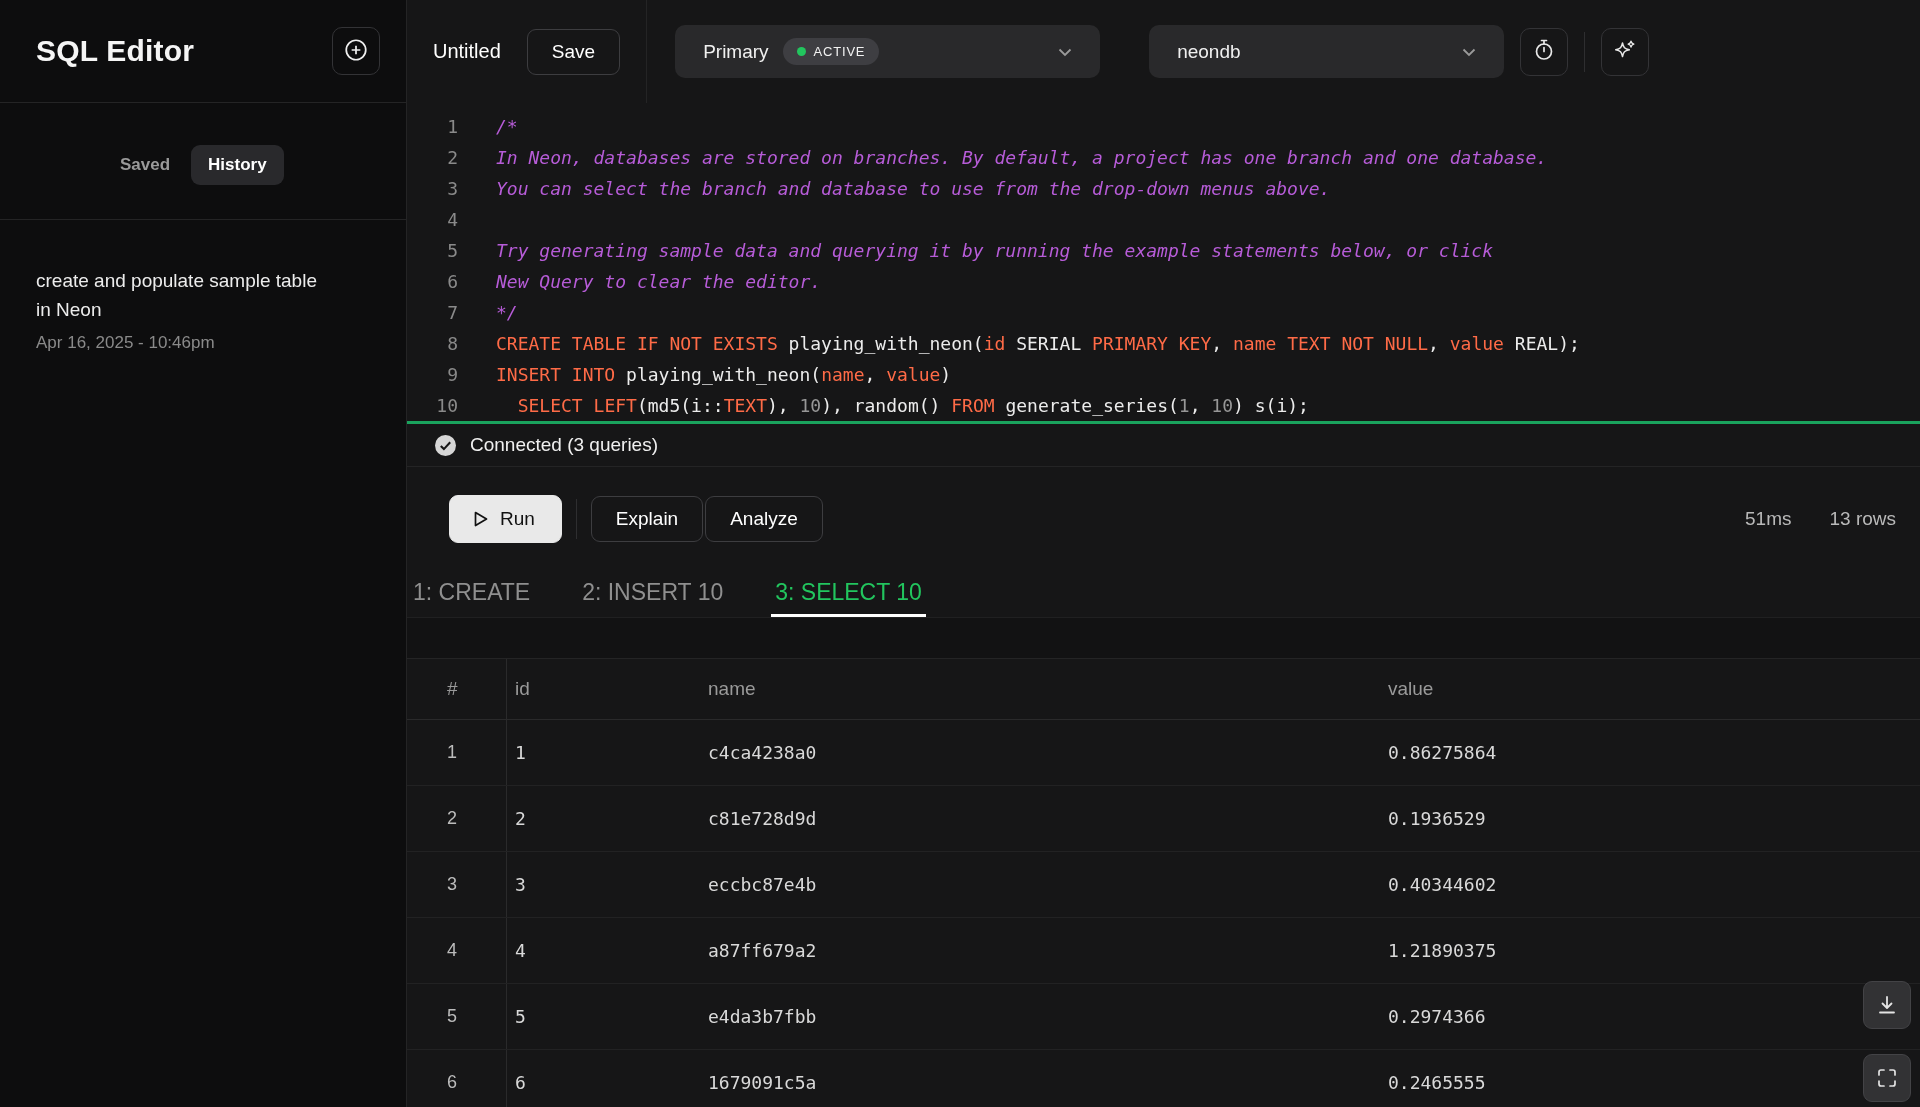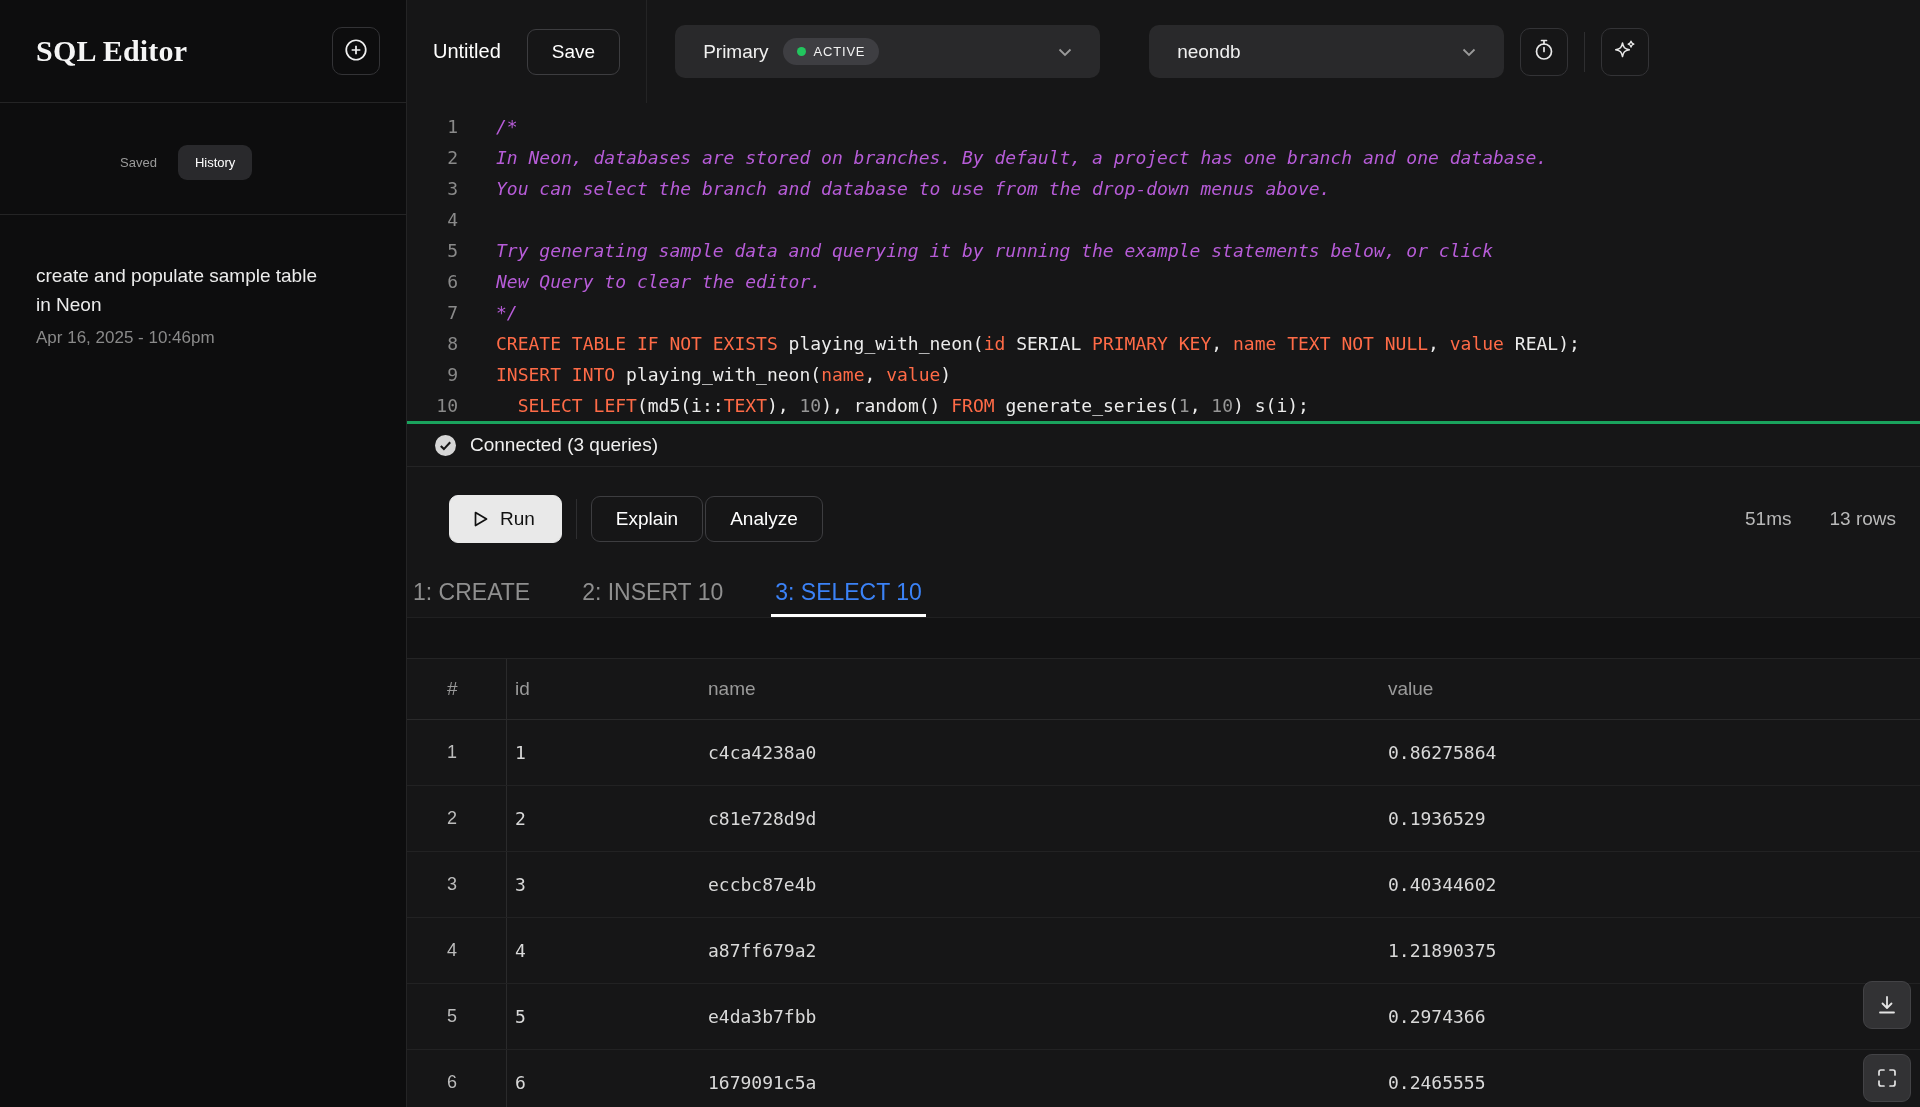--- a/index.html
+++ b/index.html
@@ -6,25 +6,25 @@
   html,body { width:1920px; height:1107px; overflow:hidden; background:#161617; font-family:"Liberation Sans",sans-serif; color:#e8e8e8; }
   :root{
     --kw:#ff6b47; --com:#b75cd8; --num:#979797; --pl:#ececec;
     --green:#1aa35d; --dot:#22c55e;
     --border:#242425; --border-soft:#2a2a2b;
   }
   .app { display:flex; width:1920px; height:1107px; }
 
   
   .sidebar { width:407px; flex:none; background:#0d0d0e; border-right:1px solid var(--border); display:flex; flex-direction:column; }
-  .sidebar-header { height:103px; flex:none; display:flex; align-items:center; justify-content:space-between; padding:0 26px 0 36px; border-bottom:1px solid var(--border);font-family:Liberation Serif, serif; }
+  .sidebar-header { height:103px; flex:none; display:flex; align-items:center; justify-content:space-between; padding:0 26px 0 36px; border-bottom:1px solid var(--border); }
   .sidebar-header h1 { font-size:30px; font-weight:700; color:#f5f5f5; letter-spacing:0.2px; }
   .icon-btn { width:48px; height:48px; border-radius:10px; background:transparent; border:1px solid #333336; display:flex; align-items:center; justify-content:center; cursor:pointer; }
   .sidebar-tabs { padding:42px 0 34px 103px; border-bottom:1px solid var(--border); display:flex; gap:4px; }
-  .side-tab { font-size:13px; color:#9a9a9a; background:transparent; border:none; padding:10px 17px; border-radius:9px; cursor:pointer; font-family:inherit; }
+  .side-tab { font-size:17px; color:#9a9a9a; background:transparent; border:none; padding:10px 17px; border-radius:9px; cursor:pointer; font-family:inherit;font-weight:bold; }
   .side-tab.active { background:#29292c; color:#ffffff; }
   .history-item { padding:46px 36px 20px 36px; cursor:pointer; }
   .history-title { font-size:19px; line-height:29px; color:#ececec; width:286px; word-break:break-all; }
   .history-date { margin-top:9px; font-size:17px; color:#8a8a8a; }
 
   
   .main { flex:1; display:flex; flex-direction:column; min-width:0; }
 
   .toolbar { height:103px; flex:none; display:flex; align-items:center; padding-left:26px; }
   .doc-title { font-size:20px; color:#ffffff; margin-right:26px; }
@@ -57,21 +57,21 @@
   .status-text { font-size:19px; color:#f0f0f0; }
 
   .actions-row { height:103px; flex:none; display:flex; align-items:center; padding:0 24px 0 42px; gap:2px; }
   .run-btn { display:flex; align-items:center; gap:10px; background:#e9e9e9; color:#121212; border:1px solid #e9e9e9; border-radius:9px; padding:12px 26px 12px 20px; font-size:19px; font-weight:500; font-family:inherit; cursor:pointer; }
   .actions-row .vdiv-short { margin:0 12px; }
   .metrics { margin-left:auto; display:flex; gap:38px; }
   .metric { font-size:19px; color:#b9b9b9; }
 
   .result-tabs { height:48px; flex:none; display:flex; gap:44px; padding-left:2px; border-bottom:1px solid #202021; }
   .result-tab { font-family:Liberation Sans, sans-serif; font-size:23px; color:#8f8f8f; background:transparent; border:none; border-bottom:3px solid transparent; padding:0 4px; cursor:pointer; }
-  .result-tab.active { color:#3b82f6; border-bottom-color:#ffffff; }
+  .result-tab.active { color:#22c55e; border-bottom-color:#ffffff; }
   .tabs-spacer { height:40px; flex:none; background:#121213; }
 
   
   .rtable { flex:1; display:flex; flex-direction:column; overflow:hidden; }
   .thead, .tr { display:grid; grid-template-columns:100px 193px 680px 1fr; flex:none; }
   .thead { height:62px; border-top:1px solid var(--border); border-bottom:1px solid var(--border-soft); align-items:center; }
   .th { font-size:19px; color:#9a9a9a; padding-left:8px; }
   .th.col0 { padding-left:40px; }
   .tr { height:66px; border-bottom:1px solid #222223; align-items:center; }
   .td { font-family:"DejaVu Sans Mono",monospace; font-size:18px; color:#d9d9d9; padding-left:8px; }

